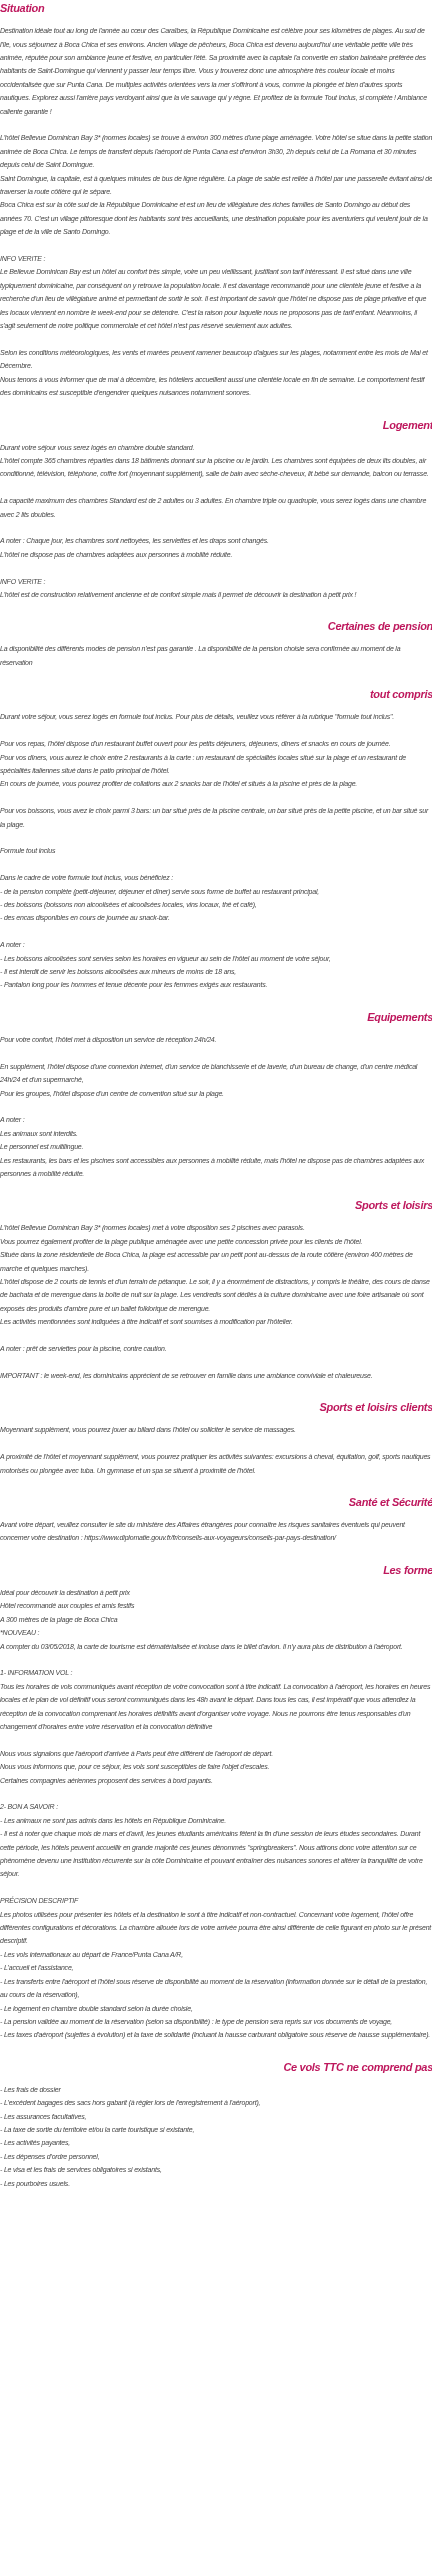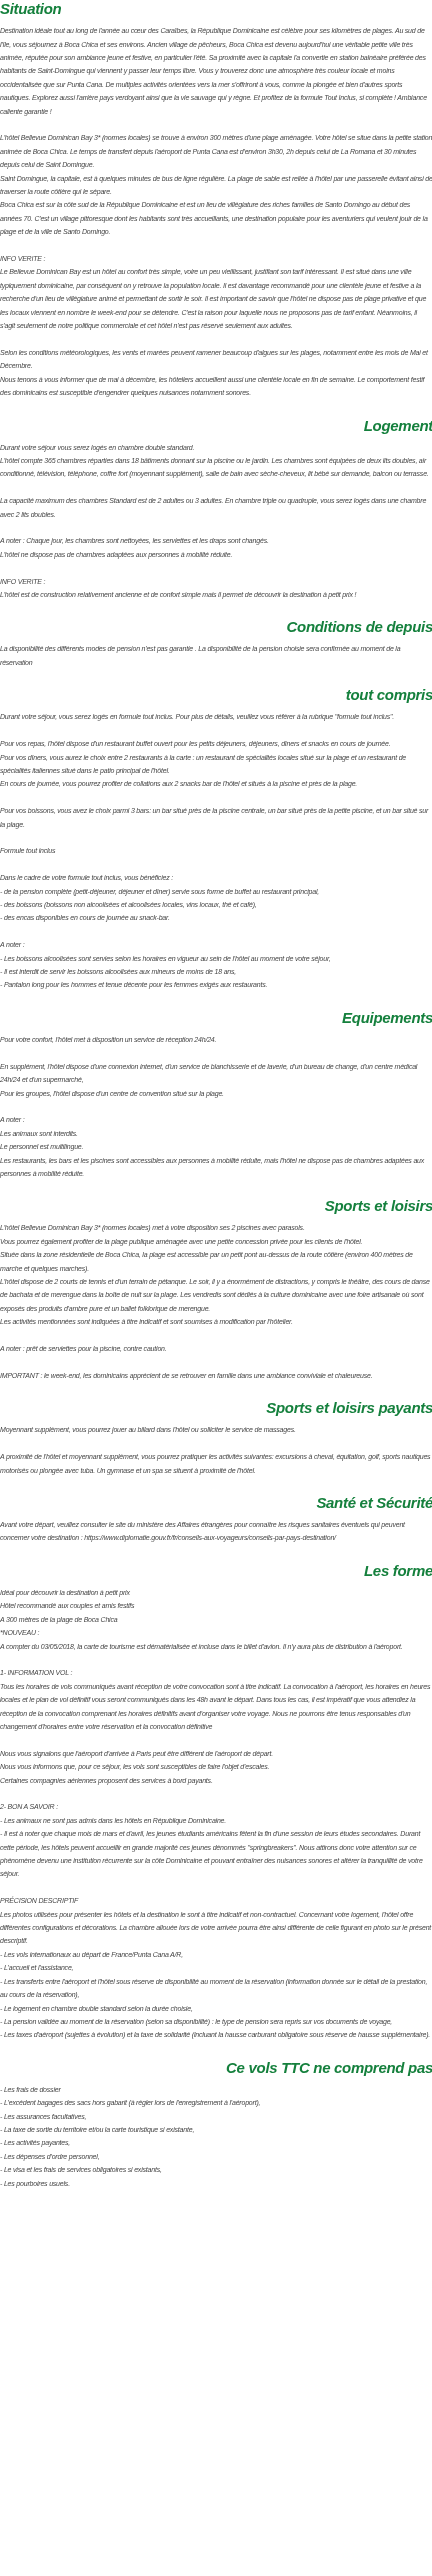--- a/index.html
+++ b/index.html
@@ -4,24 +4,24 @@
 <style>
   html, body { margin: 0; padding: 0; background: #ffffff; }
   body {
     width: 433px;
     font-family: "Liberation Sans", "DejaVu Sans", sans-serif;
     color: #444444;
   }
   .page { padding: 0 0 5.7px 0; }
   .section { margin: 0; }
   .section-title {
-    color: #15803d;
+    color: #be185d;
     font-style: italic;
     font-weight: bold;
-    font-size: 15px;
+    font-size: 11px;
     letter-spacing: -0.3px;
     line-height: 15px;
     margin: 0 0 8px 0;
     padding-top: 1.1px;
   }
   .section + .section .section-title { margin-top: 17px; text-align: right; }
   .para {
     font-style: italic;
     font-size: 7px;
     letter-spacing: -0.2px;
@@ -73,21 +73,21 @@
             <span class="line">A noter : Chaque jour, les chambres sont nettoyées, les serviettes et les draps sont changés.</span>
             <span class="line">L'hôtel ne dispose pas de chambres adaptées aux personnes à mobilité réduite.</span>
           </p>
           <p class="para spaced">
             <span class="line">INFO VERITE :</span>
             <span class="line">L'hôtel est de construction relativement ancienne et de confort simple mais il permet de découvrir la destination à petit prix !</span>
           </p>
         </div>
     </div>
       <div class="section">
-      <h2 class="section-title">Conditions de depuis</h2>
+      <h2 class="section-title">Certaines de pension</h2>
       <div class="section-body">
           <p class="para">
             <span class="line">La disponibilité des différents modes de pension n'est pas garantie . La disponibilité de la pension choisie sera confirmée au moment de la réservation</span>
           </p>
         </div>
     </div>
       <div class="section">
       <h2 class="section-title">tout compris</h2>
       <div class="section-body">
           <p class="para">
@@ -148,21 +148,21 @@
           </p>
           <p class="para spaced">
             <span class="line">A noter : prêt de serviettes pour la piscine, contre caution.</span>
           </p>
           <p class="para spaced">
             <span class="line">IMPORTANT : le week-end, les dominicains apprécient de se retrouver en famille dans une ambiance conviviale et chaleureuse.</span>
           </p>
         </div>
     </div>
       <div class="section">
-      <h2 class="section-title">Sports et loisirs payants</h2>
+      <h2 class="section-title">Sports et loisirs clients</h2>
       <div class="section-body">
           <p class="para">
             <span class="line">Moyennant supplément, vous pourrez jouer au billard dans l'hôtel ou solliciter le service de massages.</span>
           </p>
           <p class="para spaced">
             <span class="line">A proximité de l'hôtel et moyennant supplément, vous pourrez pratiquer les activités suivantes: excursions à cheval, équitation, golf, sports nautiques motorisés ou plongée avec tuba. Un gymnase et un spa se situent à proximité de l'hôtel.</span>
           </p>
         </div>
     </div>
       <div class="section">

